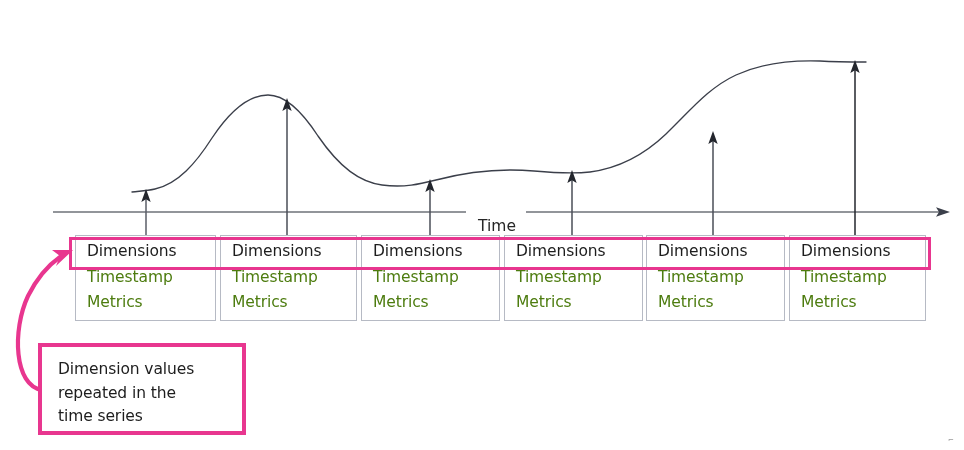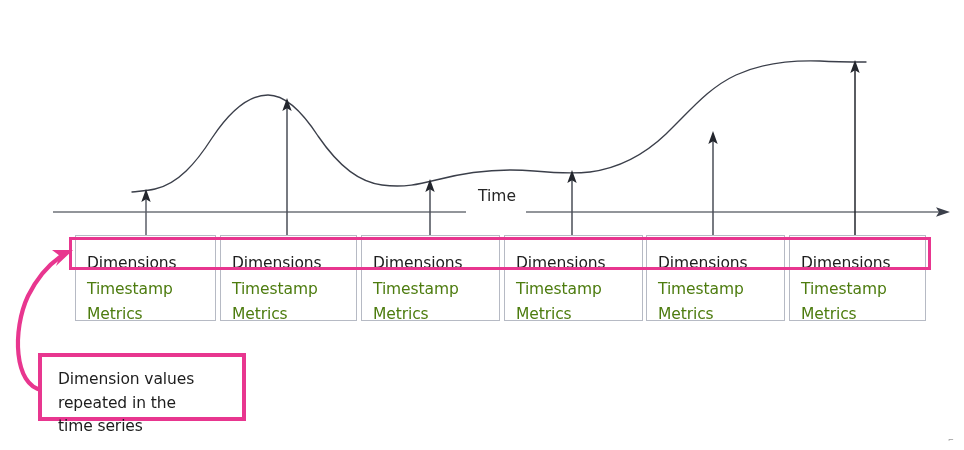--- a/index.html
+++ b/index.html
@@ -21,21 +21,21 @@
     position: absolute;
     left: 0;
     top: 0;
   }
   .card {
     position: absolute;
     box-sizing: border-box;
     background: #ffffff;
     border: 1px solid #b6bac4;
     padding-left: 11px;
-    padding-top: 15px;
+    padding-top: 3px;
   }
   .card-line {
     font-size: 15.5px;
     line-height: 25.5px;
     color: #4d7c0f;
     white-space: nowrap;
     letter-spacing: -0.1px;
   }
   .card-line.dim {
     color: #1d1d1d;
@@ -169,23 +169,23 @@
   </div>
 
   <div class="card" style="left:789px; top:235px; width:137px; height:86px;">
     <div class="card-line dim">Dimensions</div>
     <div class="card-line">Timestamp</div>
     <div class="card-line">Metrics</div>
   </div>
 
   <div id="highlight-band" style="left:69px; top:237px; width:862px; height:33px;"></div>
 
-  <div id="time-label" style="left:471px; top:187px;">Time</div>
+  <div id="time-label" style="left:471px; top:217px;">Time</div>
 
-  <div id="callout-box" style="left:38px; top:353px; width:208px; height:68px;">
+  <div id="callout-box" style="left:38px; top:343px; width:208px; height:92px;">
     <div id="callout-text">Dimension values
 repeated in the
 time series</div>
   </div>
 
   <div class="corner-mark" style="left:948px; top:437px;">⌐</div>
 
 </div>
 
 </body></html>

